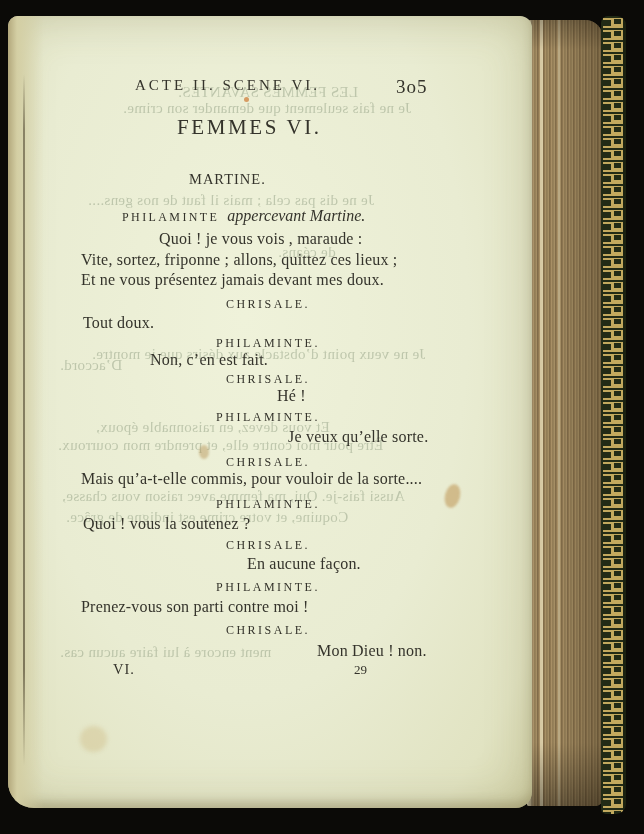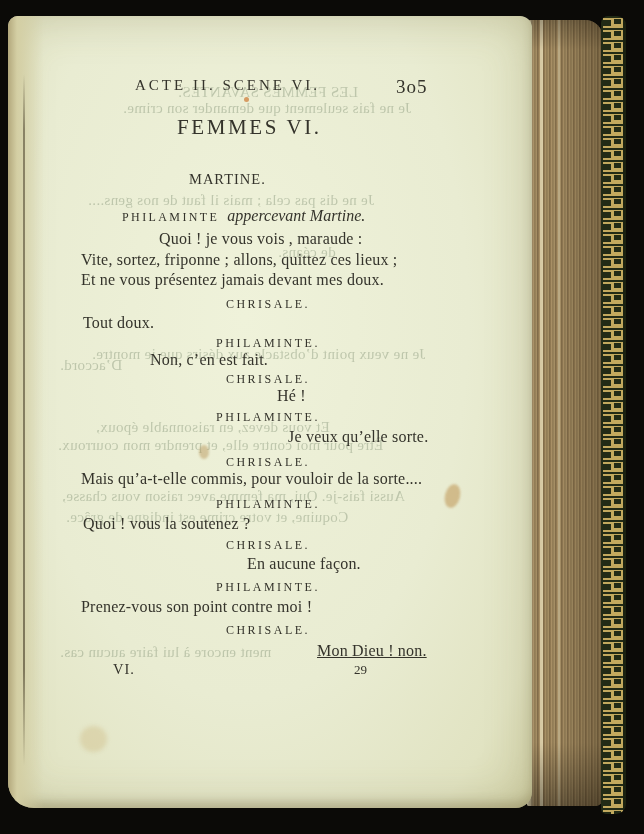--- a/index.html
+++ b/index.html
@@ -129,22 +129,22 @@
         <div class="t verse" style="top: 371px; left: 269px;">Hé !</div>
         <div class="t speaker" style="top: 394px;">PHILAMINTE.</div>
         <div class="t verse" style="top: 412px; left: 280px;">Je veux qu’elle sorte.</div>
         <div class="t speaker" style="top: 439px;">CHRISALE.</div>
         <div class="t verse" style="top: 454px; left: 73px;">Mais qu’a-t-elle commis, pour vouloir de la sorte....</div>
         <div class="t speaker" style="top: 481px;">PHILAMINTE.</div>
         <div class="t verse" style="top: 499px; left: 75px;">Quoi ! vous la soutenez ?</div>
         <div class="t speaker" style="top: 522px;">CHRISALE.</div>
         <div class="t verse" style="top: 539px; left: 239px;">En aucune façon.</div>
         <div class="t speaker" style="top: 564px;">PHILAMINTE.</div>
-        <div class="t verse" style="top: 582px; left: 73px;">Prenez-vous son point contre moi !</div>
+        <div class="t verse" style="top: 582px; left: 73px;">Prenez-vous son parti contre moi !</div>
         <div class="t speaker" style="top: 607px;">CHRISALE.</div>
-        <div class="t verse" style="top: 626px; left: 309px; text-decoration: underline;">Mon Dieu ! non.</div>
+        <div class="t verse" style="top: 626px; left: 309px;">Mon Dieu ! non.</div>
       </div>
 
     <div class="t sig-left">VI.</div>
     <div class="t sig-right">29</div>
   </div>
 
 </div>
 
 </body></html>

